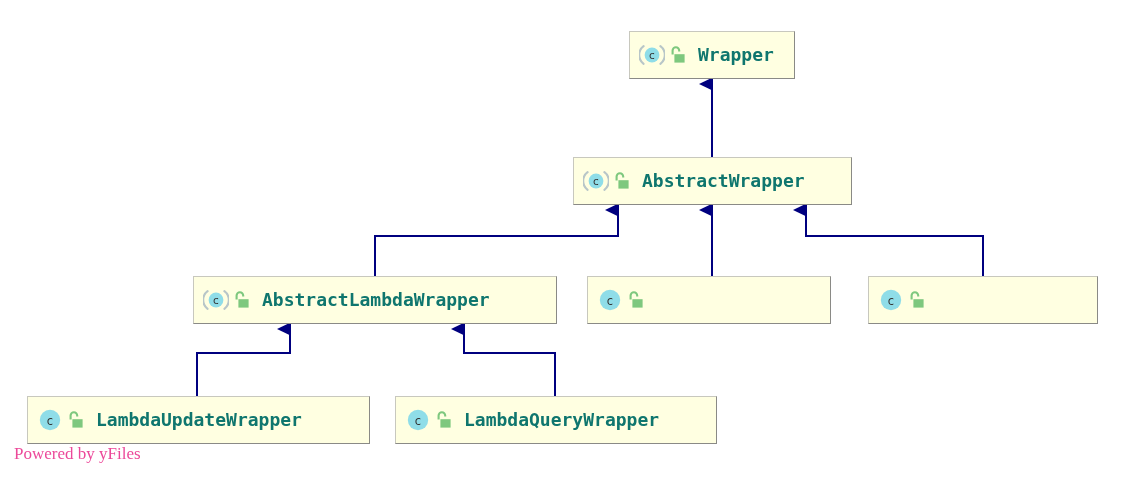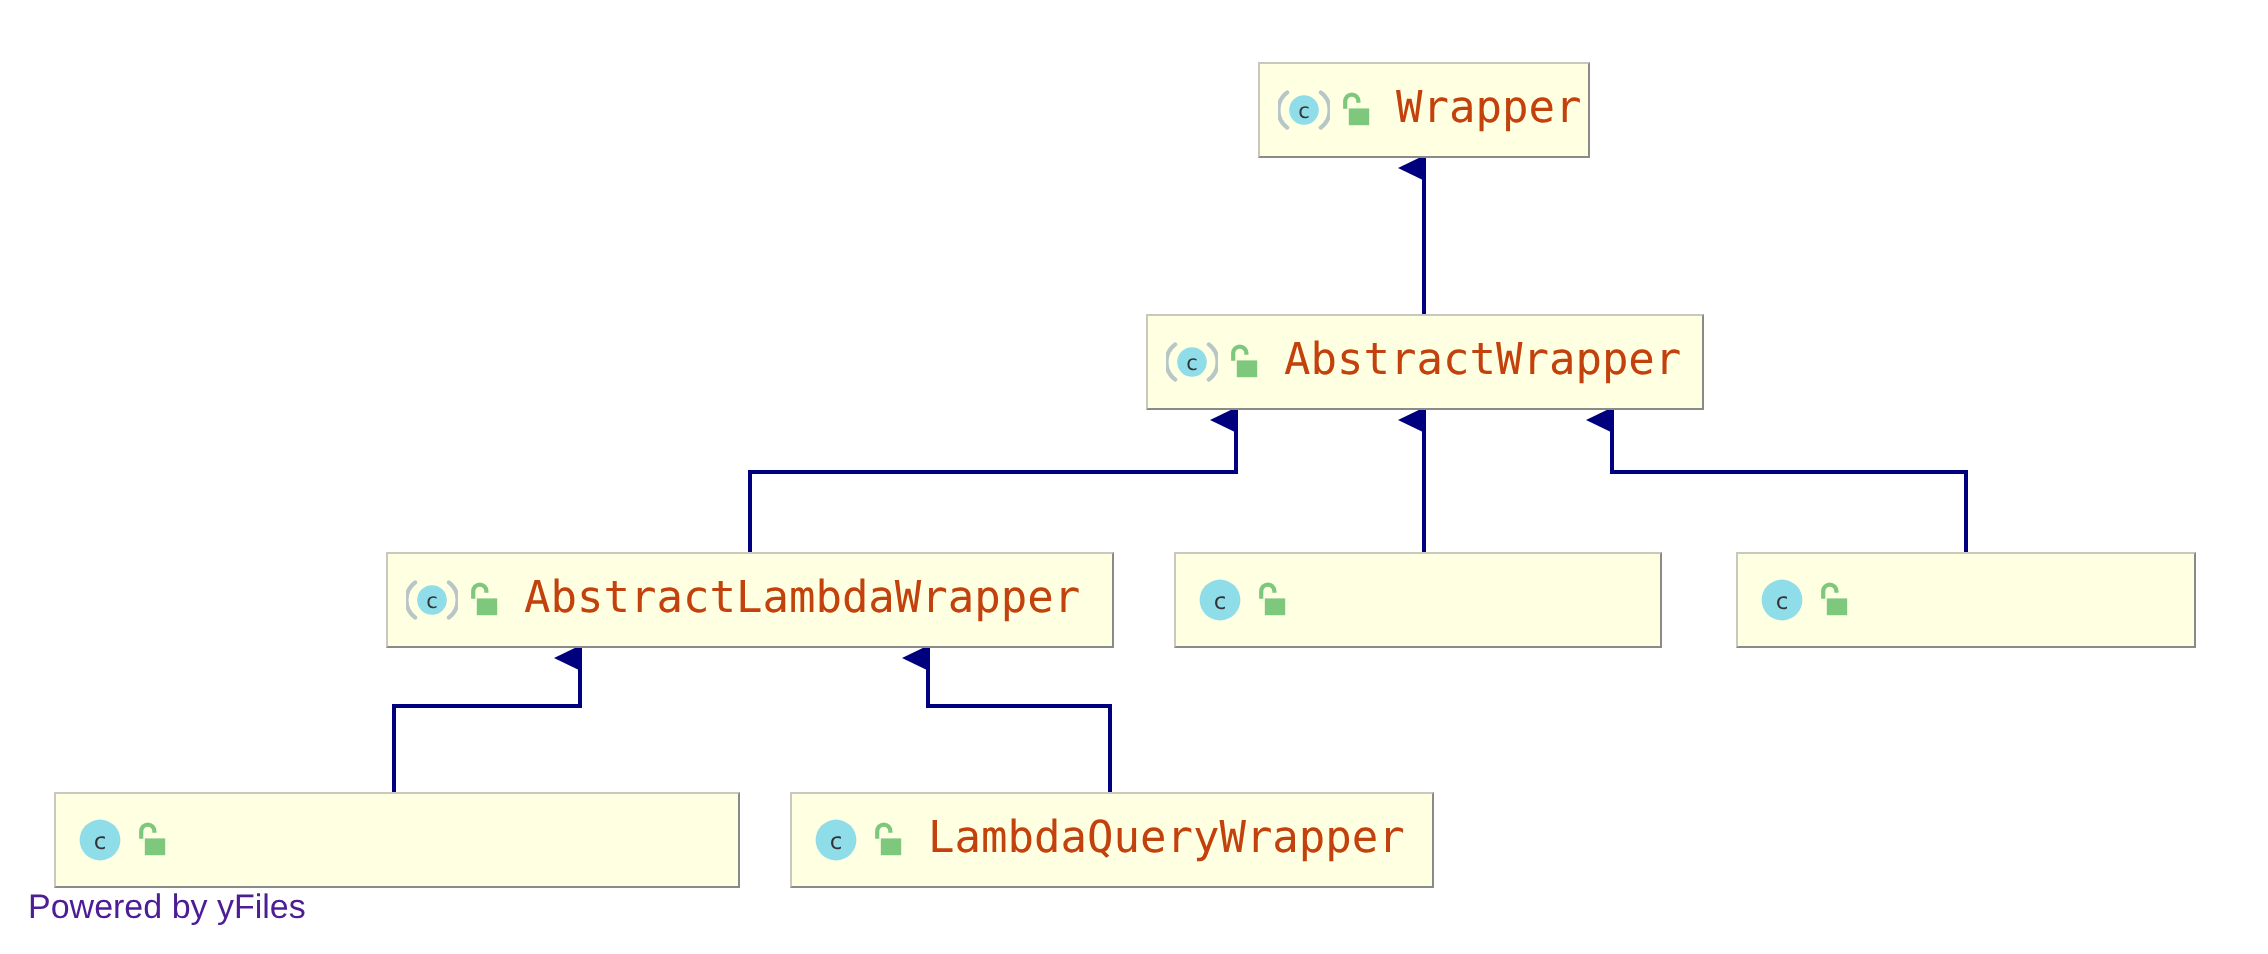--- a/index.html
+++ b/index.html
@@ -45,34 +45,35 @@
     display: block;
     flex: 0 0 auto;
   }
   .icon-lock {
     display: block;
     flex: 0 0 auto;
     margin-left: 4px;
   }
   .node-label {
     font-family: "DejaVu Sans Mono", monospace;
-    font-size: 22px;
+    font-size: 18px;
     line-height: 1;
-    color: #c2410c;
+    color: #0f766e;
     white-space: nowrap;
     margin-left: 12px;
     letter-spacing: 0px;
+    font-weight: bold;
   }
   .watermark {
     position: absolute;
     left: 14px;
     top: 444px;
-    font-family: Liberation Sans, sans-serif;
+    font-family: Liberation Serif, serif;
     font-size: 17px;
-    color: #4c1d95;
+    color: #ec4899;
     white-space: nowrap;
     z-index: 9;
   }
 </style>
 </head>
 <body>
 
 <div id="canvas">
 
   <svg id="edges" viewBox="0 0 1134 477" xmlns="http://www.w3.org/2000/svg">
@@ -169,20 +170,21 @@
     <span class="node-icons">
       <svg class="icon-class" width="26" height="26" viewBox="0 0 26 26">
         <circle cx="13" cy="13" r="10.2" fill="#8fdde8"></circle>
         <text x="13" y="17.6" text-anchor="middle" font-family="DejaVu Sans, sans-serif" font-size="11.5" fill="#333333">c</text>
       </svg>
       <svg class="icon-lock" width="17" height="19" viewBox="0 0 17 19">
         <path d="M3.6 8.4 L3.6 4.6 A3.3 3.3 0 0 1 10.2 4.6 L10.2 5.4" fill="none" stroke="#7ec87e" stroke-width="2.1"></path>
         <rect x="5.4" y="8.2" width="10.2" height="8.4" fill="#7ec87e"></rect>
       </svg>
     </span>
+    <span class="node-label">LambdaUpdateWrapper</span>
   </div>
 
   <div class="uml-node" style="left: 395px; top: 396px; width: 322px; height: 48px;">
     <span class="node-icons">
       <svg class="icon-class" width="26" height="26" viewBox="0 0 26 26">
         <circle cx="13" cy="13" r="10.2" fill="#8fdde8"></circle>
         <text x="13" y="17.6" text-anchor="middle" font-family="DejaVu Sans, sans-serif" font-size="11.5" fill="#333333">c</text>
       </svg>
       <svg class="icon-lock" width="17" height="19" viewBox="0 0 17 19">
         <path d="M3.6 8.4 L3.6 4.6 A3.3 3.3 0 0 1 10.2 4.6 L10.2 5.4" fill="none" stroke="#7ec87e" stroke-width="2.1"></path>

